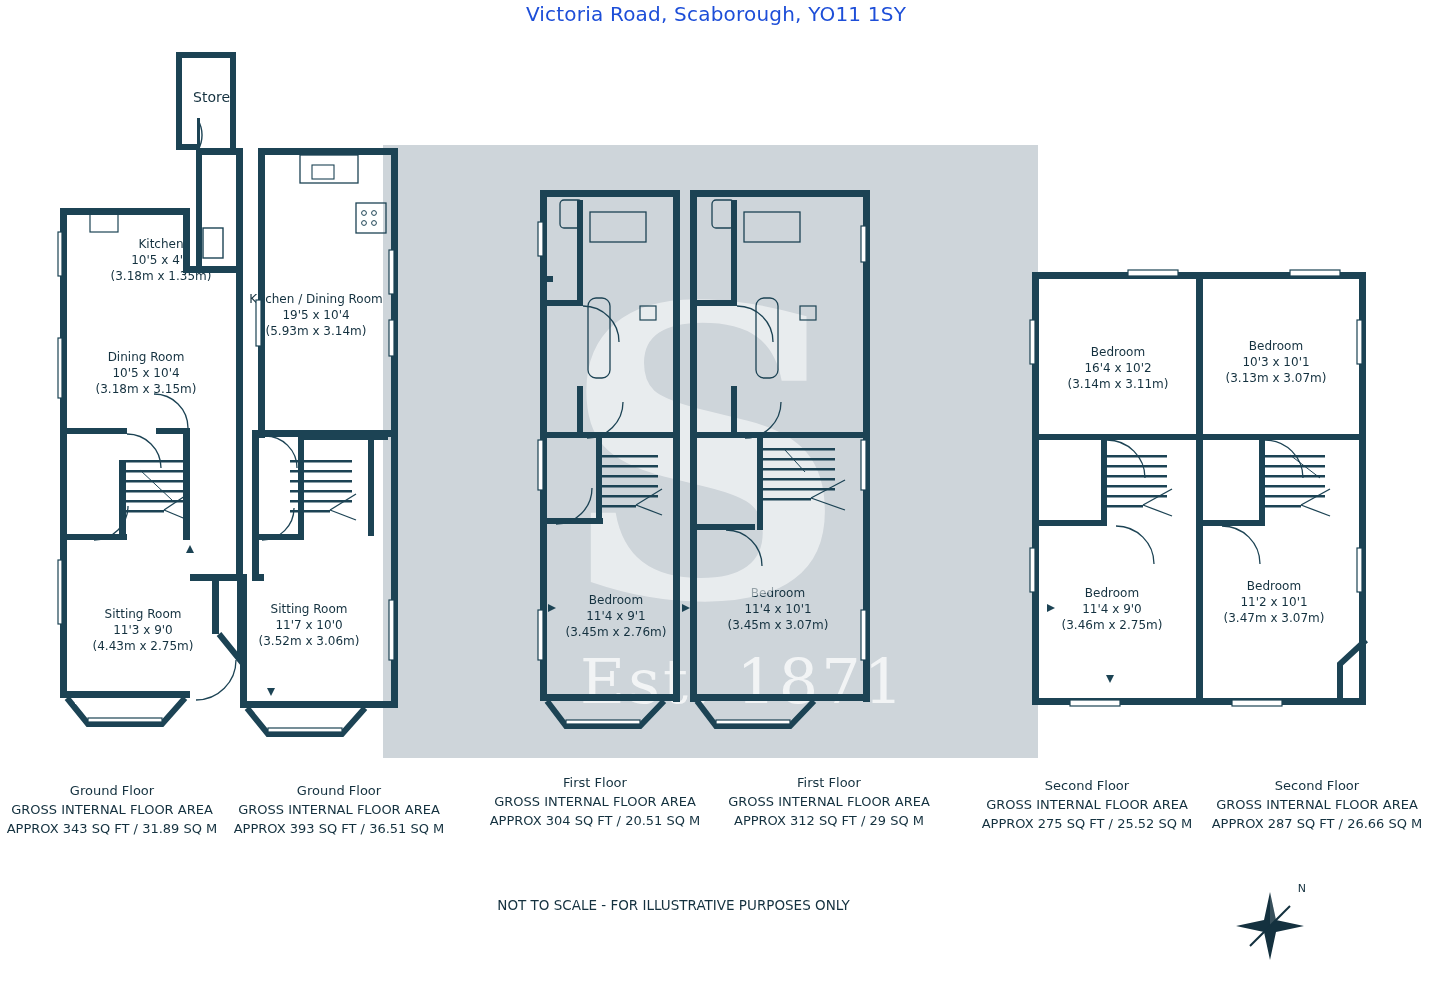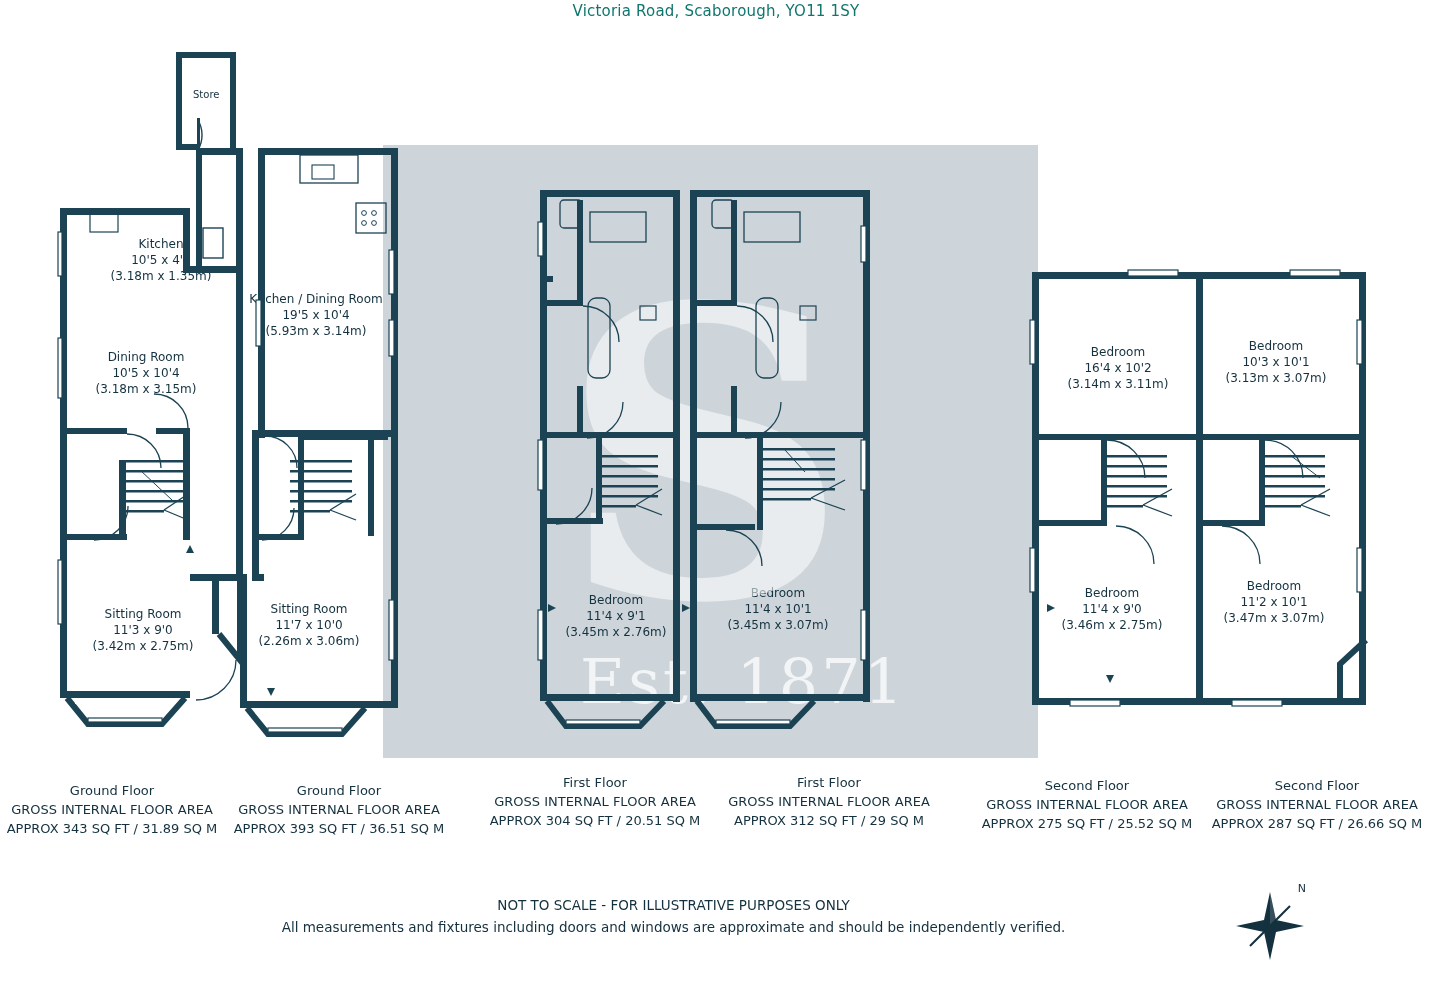--- a/index.html
+++ b/index.html
@@ -18,22 +18,22 @@
   .page {
     position: absolute;
     inset: 0;
   }
   #title {
     position: absolute;
     top: 2px;
     left: 0;
     width: 1432px;
     text-align: center;
-    font-size: 15px;
-    color: #0f766e;
+    font-size: 20px;
+    color: #1d4ed8;
     letter-spacing: 0.2px;
   }
   .watermark {
     position: absolute;
     left: 383px;
     top: 145px;
     width: 655px;
     height: 613px;
     background: #c6ced3;
     opacity: 0.85;
@@ -110,21 +110,21 @@
   }
   .compass .nlabel {
     position: absolute;
     right: -2px;
     top: -6px;
     font-size: 11px;
     color: #14313f;
   }
   .store-label {
     position: absolute;
-    font-size: 10px;
+    font-size: 14px;
     color: #14313f;
   }
 </style>
 </head>
 <body>
 
 <div class="page">
 
   <div id="title">Victoria Road, Scaborough, YO11 1SY</div>
 
@@ -392,33 +392,33 @@
 
   <div class="room-label" style="left:86px; top:350px; width:120px;">
     <span class="nm">Dining Room</span>
     <span class="d1">10'5 x 10'4</span>
     <span class="d2">(3.18m x 3.15m)</span>
   </div>
 
   <div class="room-label" style="left:83px; top:607px; width:120px;">
     <span class="nm">Sitting Room</span>
     <span class="d1">11'3 x 9'0</span>
-    <span class="d2">(3.42m x 2.75m)</span>
+    <span class="d2">(4.43m x 2.75m)</span>
   </div>
 
   <div class="room-label" style="left:236px; top:292px; width:160px;">
     <span class="nm">Kitchen / Dining Room</span>
     <span class="d1">19'5 x 10'4</span>
     <span class="d2">(5.93m x 3.14m)</span>
   </div>
 
   <div class="room-label" style="left:249px; top:602px; width:120px;">
     <span class="nm">Sitting Room</span>
     <span class="d1">11'7 x 10'0</span>
-    <span class="d2">(2.26m x 3.06m)</span>
+    <span class="d2">(3.52m x 3.06m)</span>
   </div>
 
   <div class="room-label" style="left:556px; top:593px; width:120px;">
     <span class="nm">Bedroom</span>
     <span class="d1">11'4 x 9'1</span>
     <span class="d2">(3.45m x 2.76m)</span>
   </div>
 
   <div class="room-label" style="left:718px; top:586px; width:120px;">
     <span class="nm">Bedroom</span>
@@ -481,20 +481,19 @@
   </div>
 
   <div class="caption" style="left:1206px; top:777px; width:222px;">
     <span class="c1">Second Floor</span>
     <span class="c2">GROSS INTERNAL FLOOR AREA</span>
     <span class="c3">APPROX 287 SQ FT / 26.66 SQ M</span>
   </div>
 
   <div class="footer" style="top:894px;">
     <div>NOT TO SCALE - FOR ILLUSTRATIVE PURPOSES ONLY</div>
-    <div>All measurements and fixtures including doors and windows are approximate and should be independently verified.</div>
   </div>
 
   <div class="compass">
     <span class="nlabel">N</span>
   </div>
 
 </div>
 
 </body></html>

